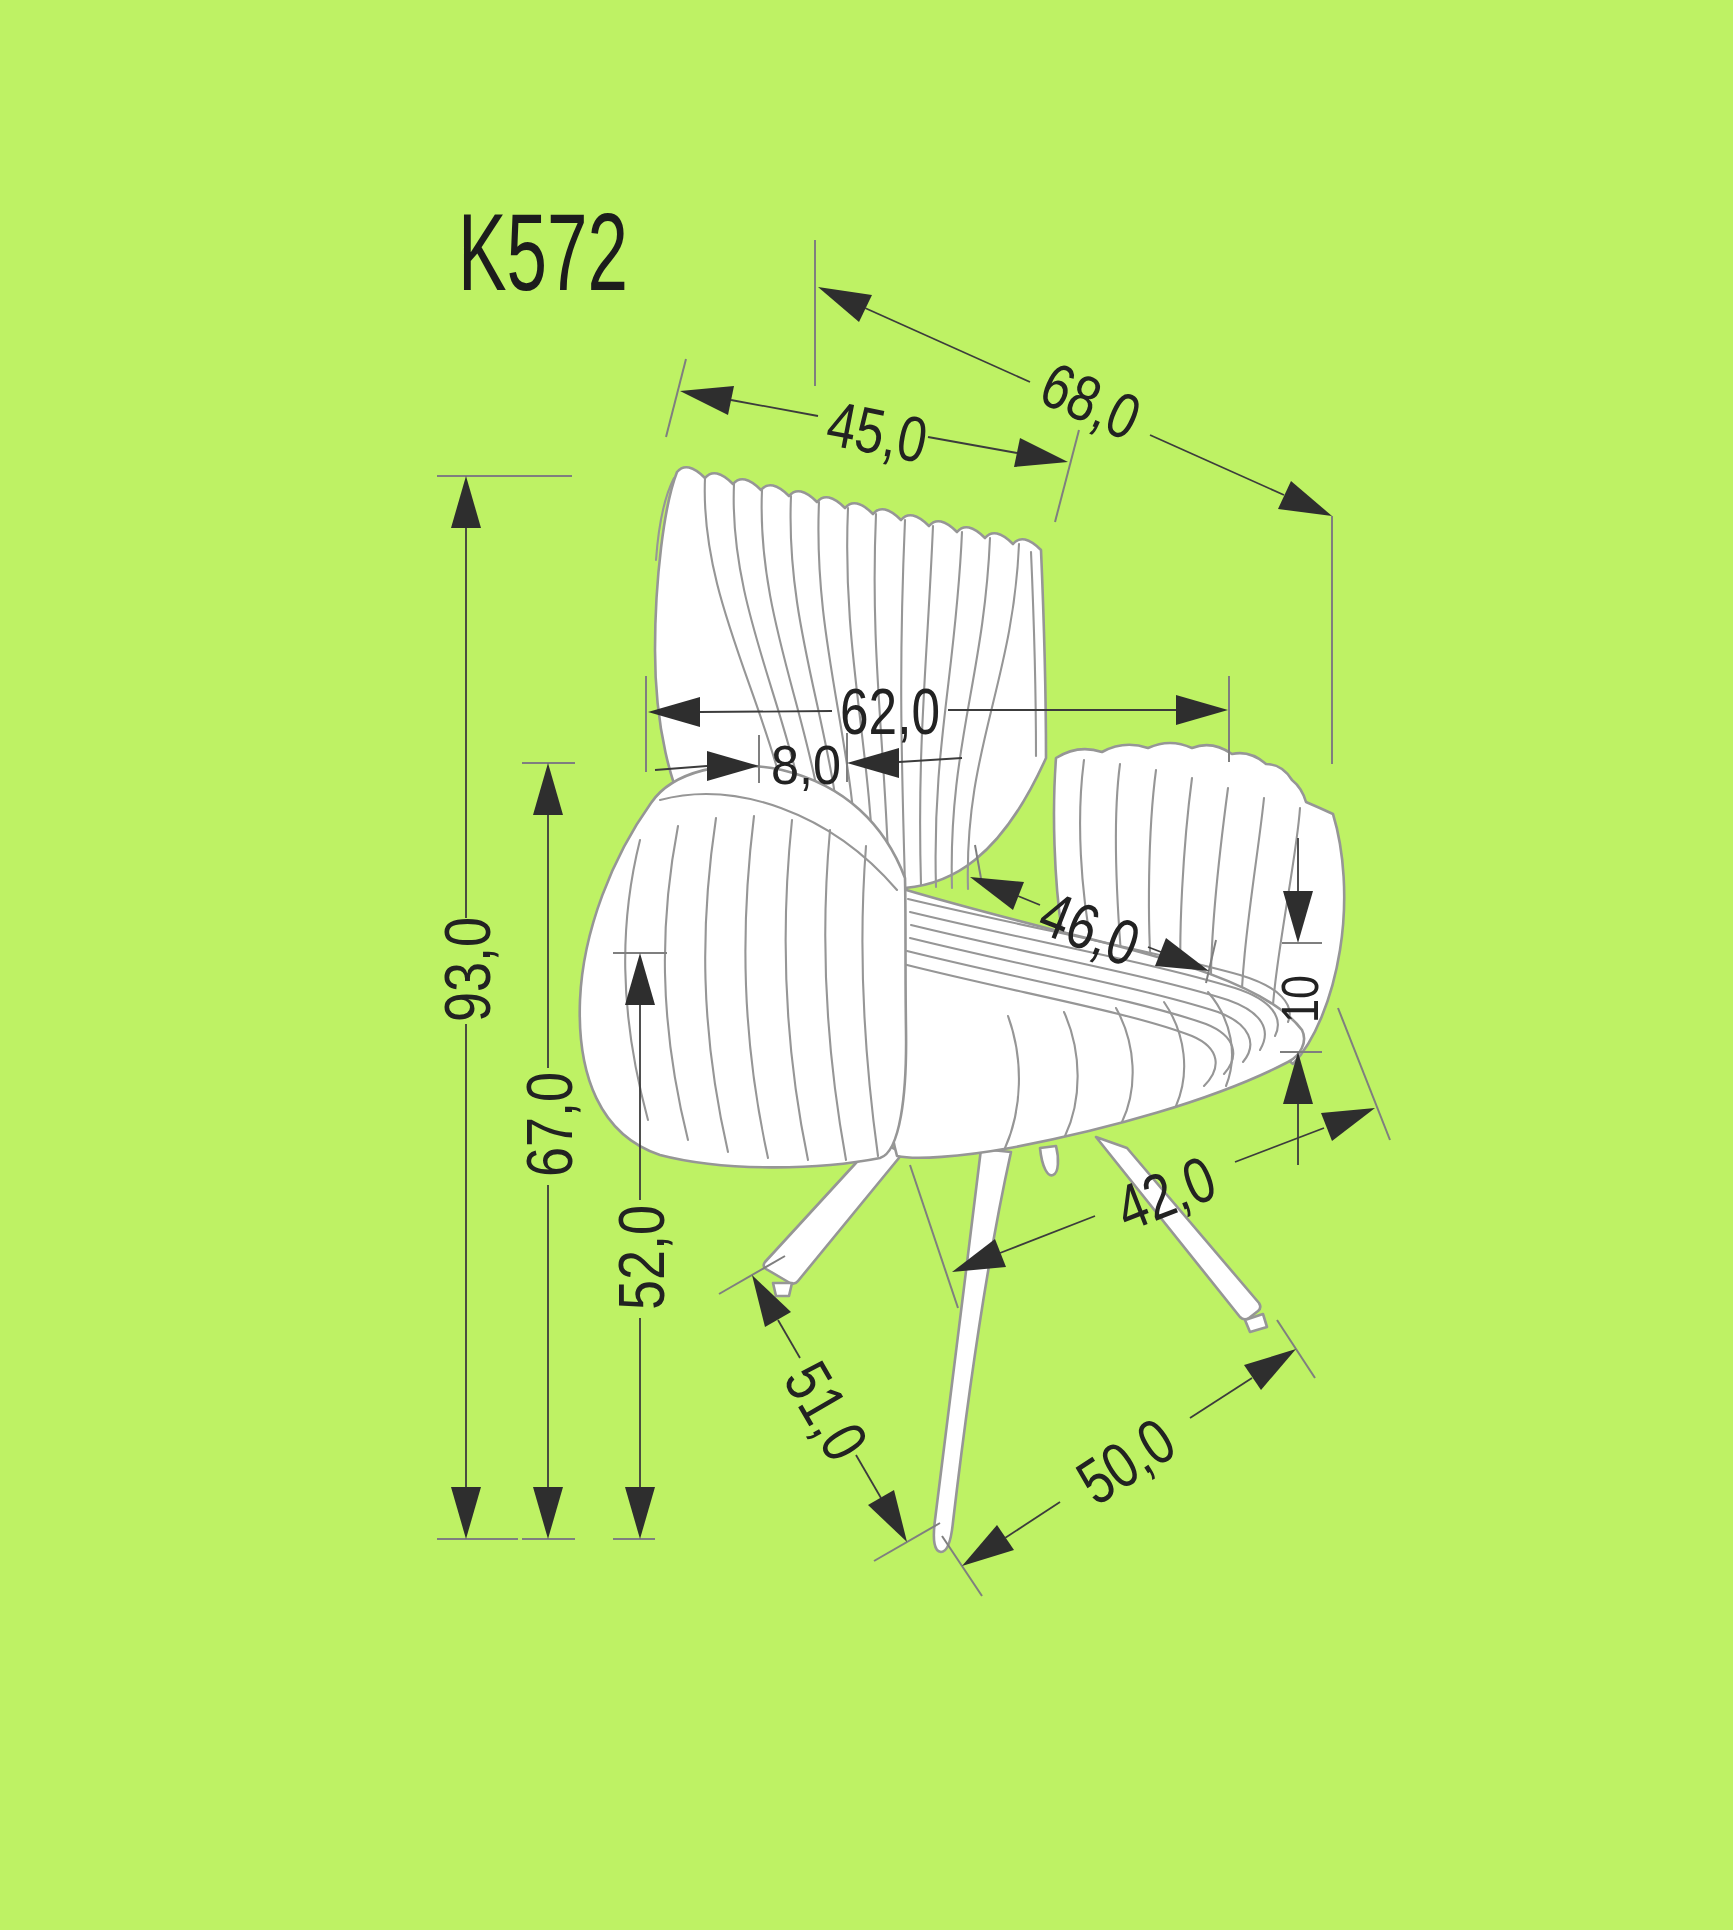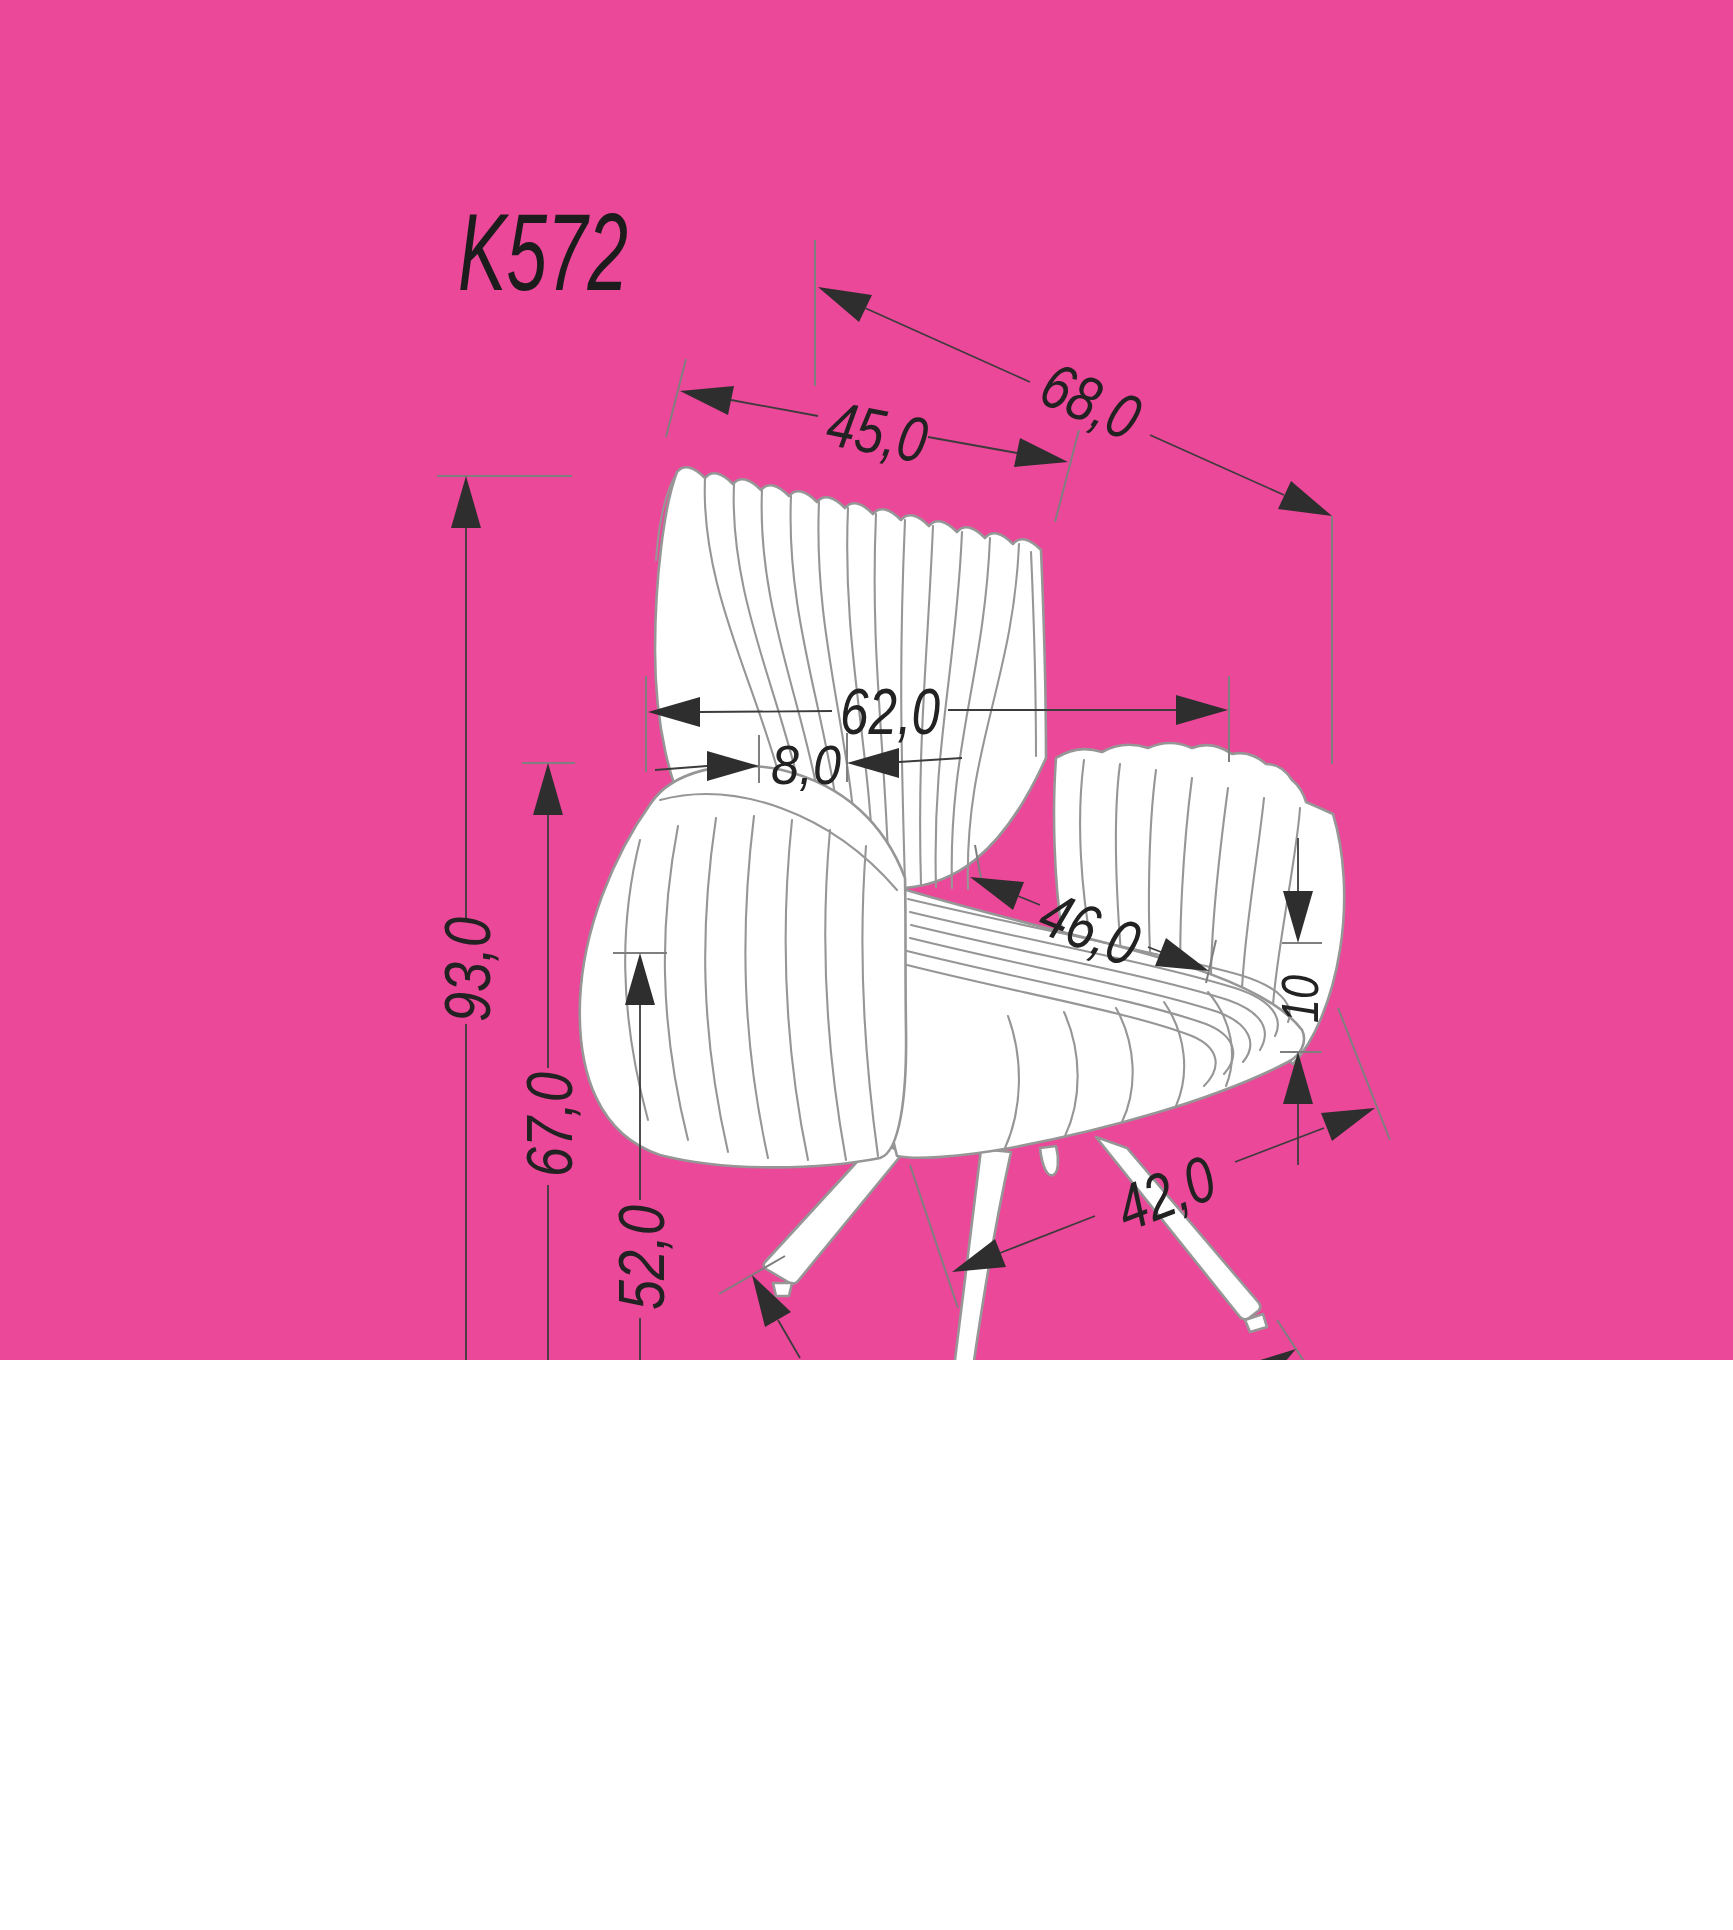--- a/index.html
+++ b/index.html
@@ -1,16 +1,16 @@
 <!DOCTYPE html>
 <html><head>
 <meta charset="utf-8">
 <style>
   html,body{margin:0;padding:0;background:#ffffff;}
-  .stage{width:1733px;height:1360px;position:relative;background:#ec4899;font-style:italic;}
+  .stage{width:1733px;height:1930px;position:relative;background:#bef264;}
   svg{display:block;}
   .chair{fill:#ffffff;stroke:#969696;stroke-width:2.6;stroke-linejoin:round;}
   .rib{fill:none;stroke:#969696;stroke-width:2.1;stroke-linecap:round;}
   .dl{fill:none;stroke:#3c3c3c;stroke-width:1.8;}
   .tick{fill:none;stroke:#7f7f7f;stroke-width:2;}
   .arr{fill:#2e2e2e;stroke:none;}
   .dtxt{font-family:"Liberation Sans",sans-serif;font-size:64px;fill:#222;}
   .dtxt-sm{font-family:"Liberation Sans",sans-serif;font-size:56px;fill:#222;}
   .dtxt-xs{font-family:"Liberation Sans",sans-serif;font-size:52px;fill:#222;}
   .title{font-family:"Liberation Sans",sans-serif;font-size:110px;fill:#1c1c1c;}

